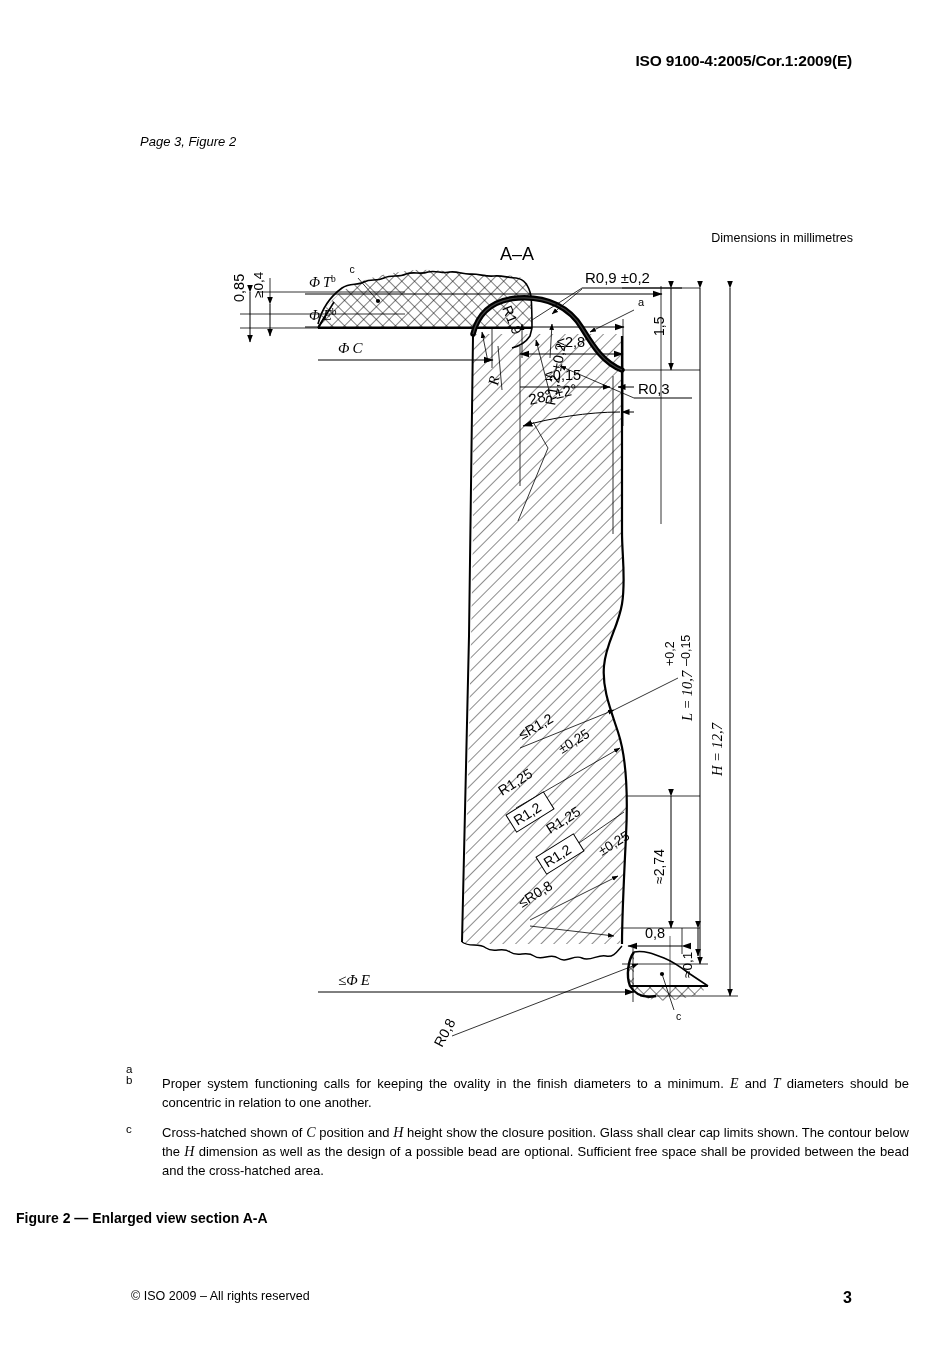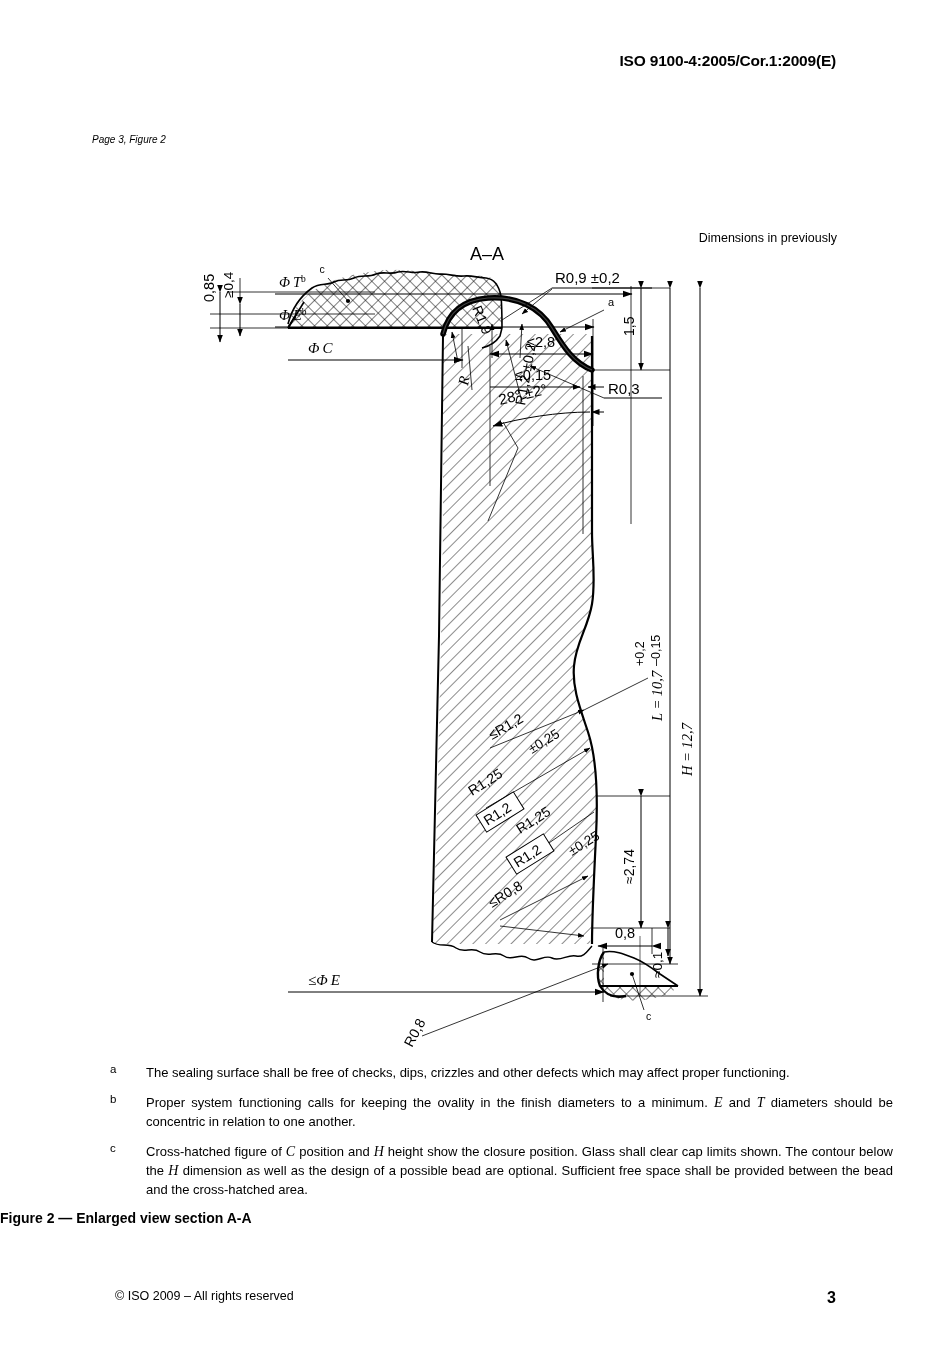--- a/index.html
+++ b/index.html
@@ -13,34 +13,35 @@
     position: relative;
     font-family: "Liberation Sans", sans-serif;
     color: #000000;
     overflow: hidden;
   }
   .page {
     position: absolute;
     inset: 0;
     width: 894px;
     height: 1345px;
+    margin-left: 16px;
   }
   .hdr {
     position: absolute;
     top: 52px;
     right: 58px;
     font-size: 15.5px;
     font-weight: bold;
     letter-spacing: -0.2px;
   }
   .page3line {
     position: absolute;
     top: 134px;
-    left: 92px;
-    font-size: 10px;
+    left: 124px;
+    font-size: 13px;
     font-style: italic;
   }
   .replacePara {
     position: absolute;
     top: 173px;
     left: 108px;
     width: 785px;
     font-size: 13.5px;
     line-height: 20px;
     text-align: justify;
@@ -49,21 +50,21 @@
     position: absolute;
     top: 231px;
     right: 57px;
     font-size: 12.5px;
   }
 
   
   .figwrap {
     position: absolute;
     top: 236px;
-    left: 200px;
+    left: 214px;
     width: 700px;
     height: 815px;
   }
   .figwrap svg { display: block; }
 
   
   .notes {
     position: absolute;
     top: 1063px;
     left: 108px;
@@ -111,21 +112,21 @@
 </head>
 <body>
 
 <div class="page">
 
   <div class="hdr">ISO 9100-4:2005/Cor.1:2009(E)</div>
 
   <div class="page3line">Page 3, Figure 2</div>
 
 
-  <div class="dimNote">Dimensions in previously</div>
+  <div class="dimNote">Dimensions in millimetres</div>
 
   <div class="figwrap">
     <svg width="700" height="815" viewBox="0 0 700 815" xmlns="http://www.w3.org/2000/svg">
       <defs>
         <marker id="ah" markerWidth="10" markerHeight="8" refX="9.4" refY="4" orient="auto">
           <path d="M0,0.6 L10,4 L0,7.4 Z" fill="#000"></path>
         </marker>
         <marker id="ahb" markerWidth="10" markerHeight="8" refX="0.6" refY="4" orient="auto">
           <path d="M10,0.6 L0,4 L10,7.4 Z" fill="#000"></path>
         </marker>
@@ -356,31 +357,30 @@
       <text x="108" y="749" font-family="Liberation Serif, serif" font-style="italic" font-size="15">≤Φ E</text>
 
       <line x1="440" y1="700" x2="440" y2="760" stroke="#000" stroke-width="0.6"></line>
     </svg>
   </div>
 
   <div class="notes">
 
     <div class="note">
       <span class="mk">a</span>
-      <span>The sealing surface shall be free of checks, dips, crizzles and other defects which may affect proper functioning.</span>
     </div>
 
     <div class="note">
       <span class="mk">b</span>
       <span>Proper system functioning calls for keeping the ovality in the finish diameters to a minimum. </span><i>E</i><span> and </span><i>T</i><span> diameters should be concentric in relation to one another.</span>
     </div>
 
     <div class="note">
       <span class="mk">c</span>
-      <span>Cross-hatched figure of </span><i>C</i><span> position and </span><i>H</i><span> height show the closure position. Glass shall clear cap limits shown. The contour below the </span><i>H</i><span> dimension as well as the design of a possible bead are optional. Sufficient free space shall be provided between the bead and the cross-hatched area.</span>
+      <span>Cross-hatched shown of </span><i>C</i><span> position and </span><i>H</i><span> height show the closure position. Glass shall clear cap limits shown. The contour below the </span><i>H</i><span> dimension as well as the design of a possible bead are optional. Sufficient free space shall be provided between the bead and the cross-hatched area.</span>
     </div>
 
   </div>
 
   <div class="caption">Figure 2 — Enlarged view section A-A</div>
 
   <div class="footL">©   ISO 2009 – All rights reserved</div>
   <div class="footR">3</div>
 
 </div>

